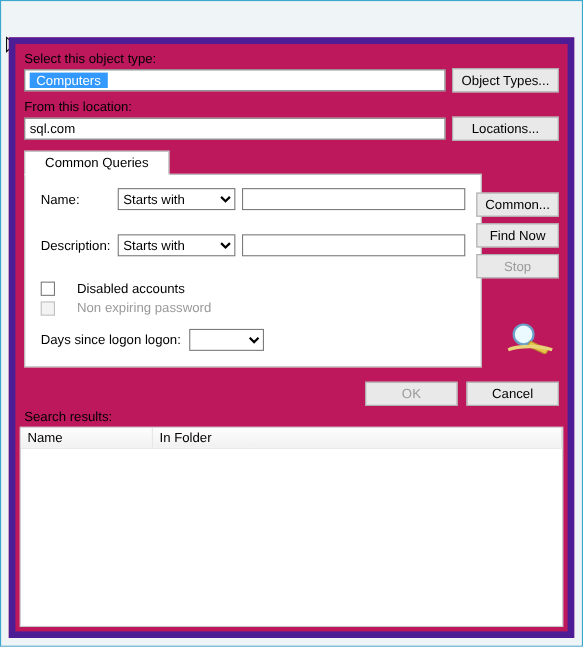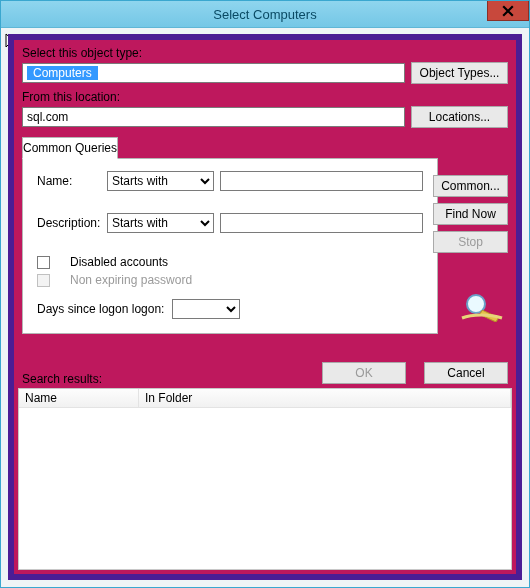--- a/index.html
+++ b/index.html
@@ -90,21 +90,21 @@
   .tabs-wrap {
     margin: 8px 8px 0 8px;
     position: relative;
   }
   .tab {
     position: relative;
     display: inline-block;
     border: 1px solid #b5b5b5;
     border-bottom: 1px solid #fff;
     background: #fff;
-    padding: 3px 0;
+    padding: 3px 18px;
     z-index: 2;
     top: 1px;
   }
   .tab-panel {
     border: 1px solid #b5b5b5;
     background: #fff;
     padding: 12px 14px 14px 14px;
     height: 176px;
     position: relative;
   }
@@ -148,23 +148,23 @@
   .magnifier {
     position: absolute;
     right: 12px;
     top: 250px;
     width: 44px; height: 32px;
   }
 
   .okcancel {
     position: absolute;
     right: 8px;
-    top: 322px;
-    display: flex;
-    gap: 18px;
+    top: 307px;
+    display: flex;
+    gap: 8px;
     margin-left: 12px;
   }
   .okcancel .btn { min-width: 84px; }
 
   .results-label {
     position: absolute;
     left: 8px;
     top: 332px;
   }
   .results-box {
@@ -186,28 +186,20 @@
     line-height: 17px;
     background: linear-gradient(#fdfdfd, #f1f1f1);
   }
   .col.name { width: 120px; }
   .col.folder { flex: 1; }
 </style>
 </head>
 <body>
 
 <div class="window">
-  <div class="titlebar">
-    <span class="title">Select Computers</span>
-    <div class="close-btn">
-      <svg viewBox="0 0 10 10">
-        <path d="M1 1 L9 9 M9 1 L1 9" stroke="#000" stroke-width="1.8" fill="none"></path>
-      </svg>
-    </div>
-  </div>
 
   <svg class="cursor" viewBox="0 0 14 20">
     <path d="M1 1 L1 14 L4 11 L7 17 L9 16 L6 10 L11 10 Z" fill="#fff" stroke="#000" stroke-width="1"></path>
   </svg>
 
   <div class="client">
 
     <div class="section">
       <div class="lbl">Select this object type:</div>
       <div class="row">

